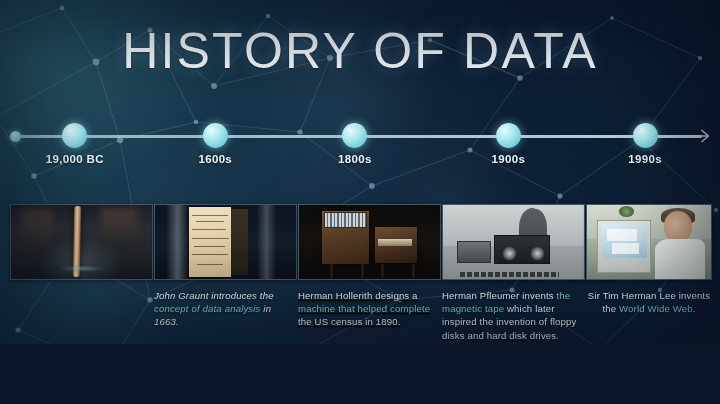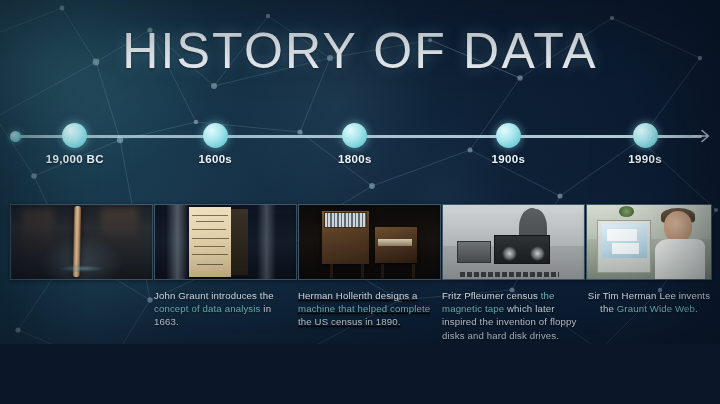--- a/index.html
+++ b/index.html
@@ -286,21 +286,21 @@
 
     <div class="card" style="left:10px; width:143px;">
       <div class="thumb">
         <div class="scene s1">
           <div class="fig"></div>
             <div class="fig2"></div>
         </div>
       </div>
     </div>
 
-    <div class="card" style="left:154px; width:143px;">
+    <div class="card" style="left:154px; width:143px;font-style:italic;">
       <div class="thumb">
         <div class="scene s2">
           <div class="gleam"></div>
             <div class="gleam2"></div>
           <div class="page"></div>
             <div class="page2"></div>
           <div class="ln" style="top:14%; width:25%;"></div>
           <div class="ln" style="top:22%; width:20%; left:29%;"></div>
           <div class="ln" style="top:33%; width:24%;"></div>
           <div class="ln" style="top:45%; width:26%;"></div>
@@ -334,36 +334,36 @@
           <div class="wall"></div>
           <div class="head"></div>
           <div class="man"></div>
           <div class="box"></div>
           <div class="deck"></div>
           <div class="reel" style="left:42%;"></div>
           <div class="reel" style="left:62%;"></div>
           <div class="cap-bar"></div>
         </div>
       </div>
-      <div class="cap"><span>Fritz Pfleumer census </span><span class="hl">the magnetic tape</span><span> which later inspired the invention of floppy disks and hard disk drives.</span></div>
+      <div class="cap"><span>Herman Pfleumer invents </span><span class="hl">the magnetic tape</span><span> which later inspired the invention of floppy disks and hard disk drives.</span></div>
     </div>
 
     <div class="card" style="left:586px; width:126px;">
       <div class="thumb">
         <div class="scene s5">
           <div class="bgwall"></div>
           <div class="plant"></div>
           <div class="hair"></div>
           <div class="face"></div>
           <div class="shirt"></div>
           <div class="crt"></div>
           <div class="screen"></div>
           <div class="win" style="left:16%; top:32%; width:24%; height:16%;"></div>
           <div class="win" style="left:20%; top:52%; width:22%; height:14%;"></div>
         </div>
       </div>
-      <div class="cap center"><span>Sir Tim Herman Lee invents the </span><span class="hl">Graunt Wide Web</span><span>.</span></div>
+      <div class="cap center"><span>Sir Tim Herman Lee invents the </span><span class="hl">World Wide Web</span><span>.</span></div>
     </div>
 
   </div>
 
   <div class="vig"></div>
 </div>
 
 </body></html>

